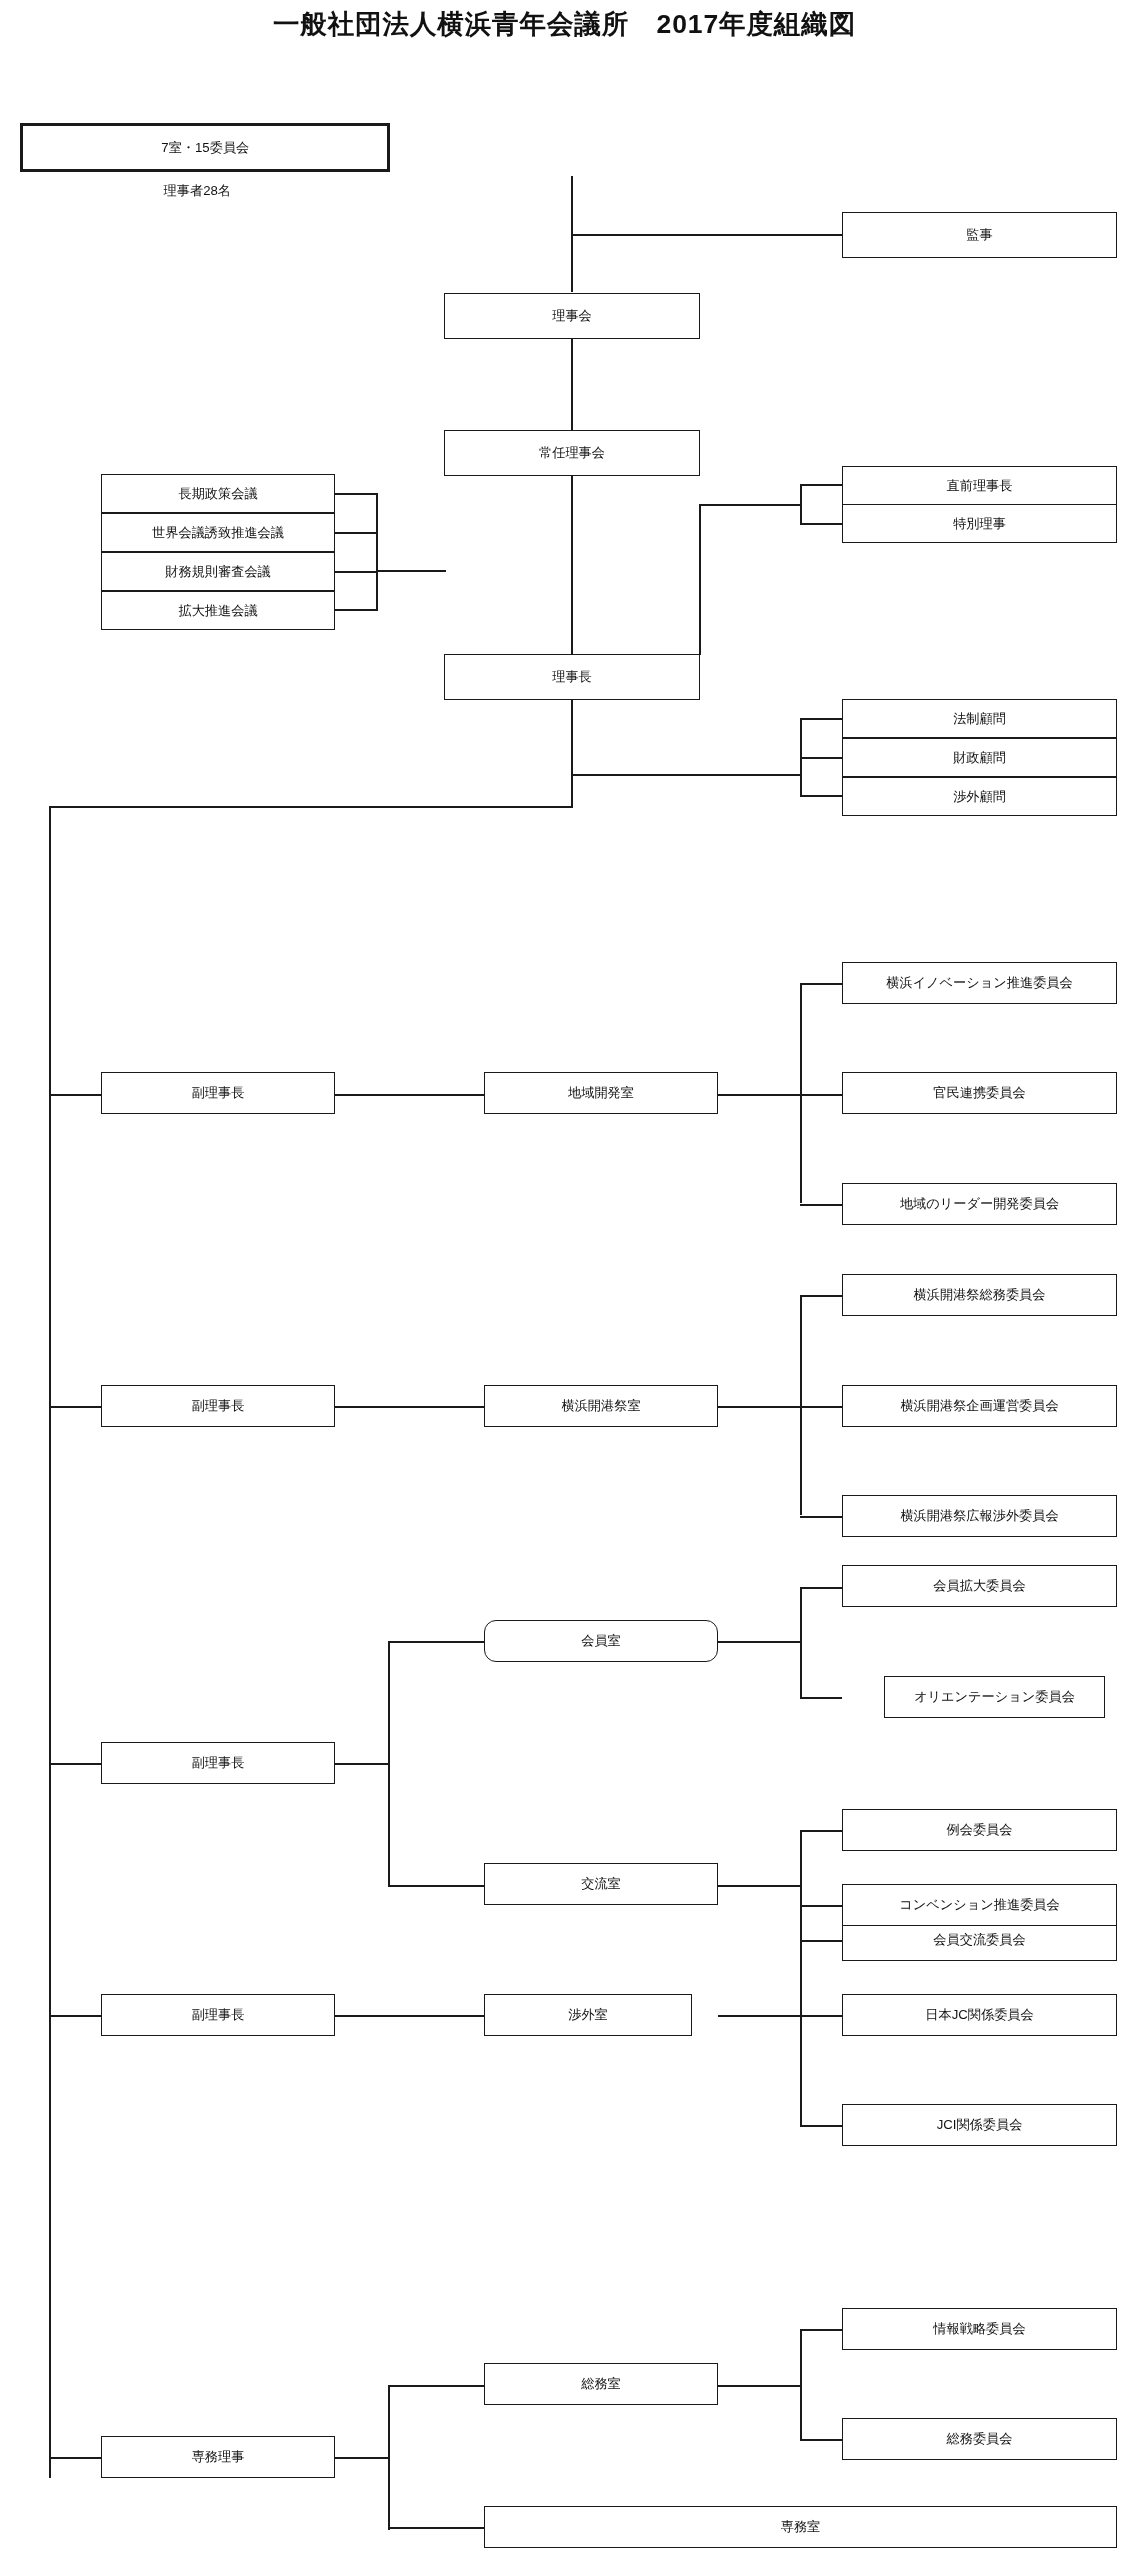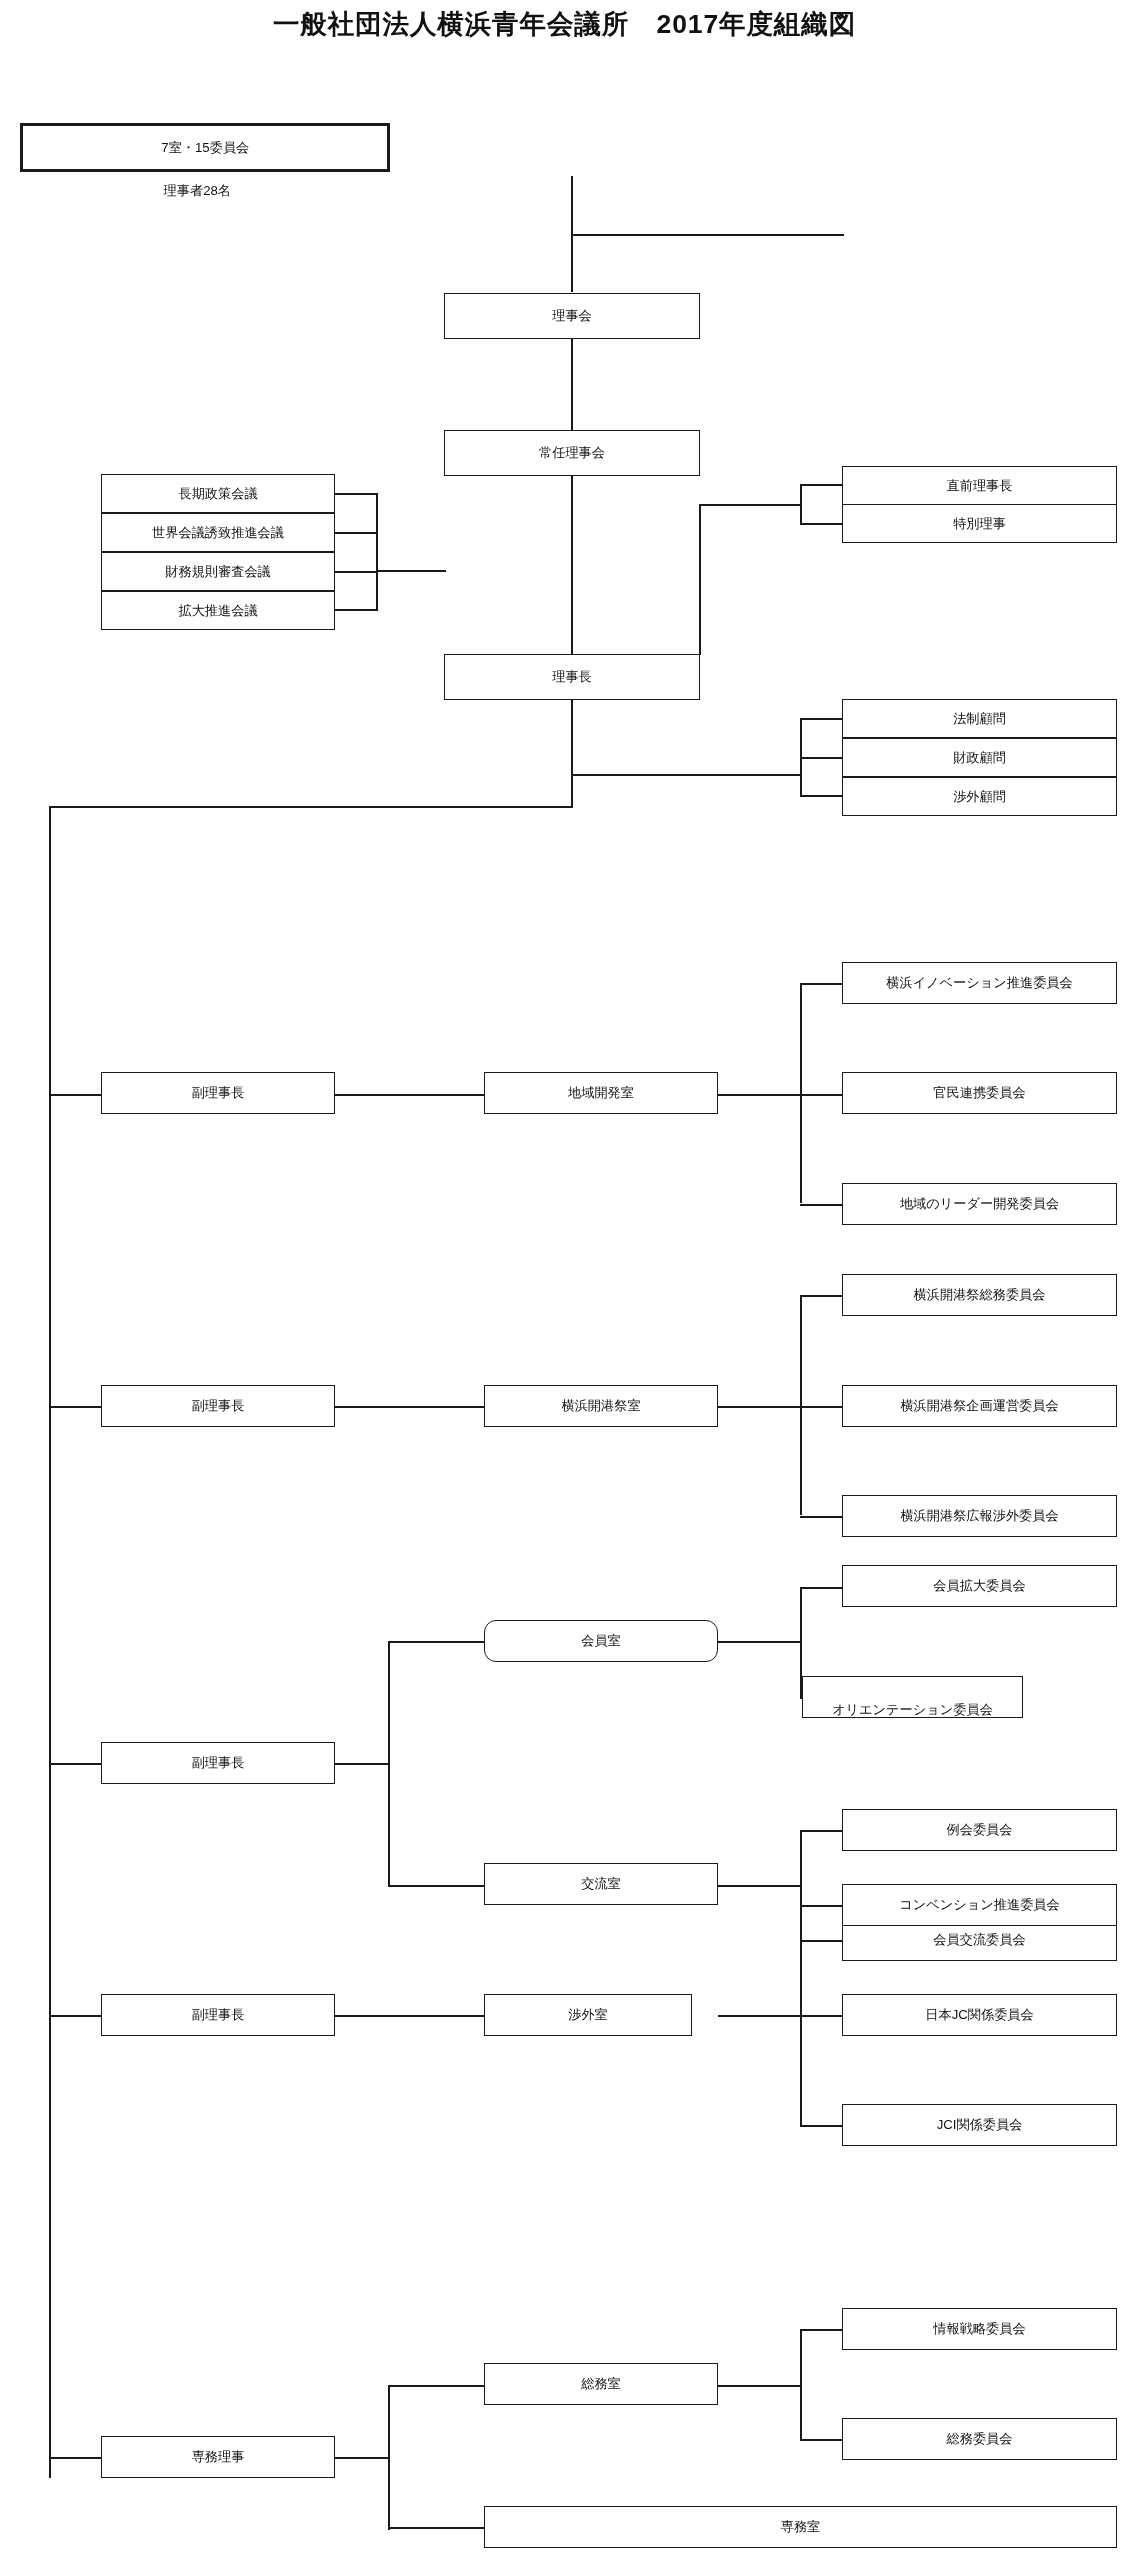--- a/index.html
+++ b/index.html
@@ -69,20 +69,23 @@
 <div id="canvas">
 
   <div class="chart-title">一般社団法人横浜青年会議所　2017年度組織図</div>
 
   <div class="box thick" style="left:12.3px; top:123px; width:370px; height:49px;">
     <span>7室・15委員会</span>
   </div>
   <div class="plain" style="left:12.3px; top:182px; width:370px;">理事者28名</div>
 
 
+  <div class="box thin" style="left:842px; top:212px; width:275px; height:46px;">
+    <span>監事</span>
+  </div>
 
   <div class="box thin" style="left:444px; top:293px; width:256px; height:46px;">
     <span>理事会</span>
   </div>
 
   <div class="box thin" style="left:444px; top:430px; width:256px; height:46px;">
     <span>常任理事会</span>
   </div>
 
   <div class="box thin" style="left:444px; top:654px; width:256px; height:46px;">
@@ -204,21 +207,21 @@
   <div class="ln v" style="left:388px; top:1641px; height:245px;"></div>
   <div class="ln h" style="left:388px; top:1641px; width:96px;"></div>
   <div class="ln h" style="left:388px; top:1885px; width:96px;"></div>
 
   <div class="box thin" style="left:484px; top:1620px; width:234px; height:42px;border-radius:12px;">
     <span>会員室</span>
   </div>
   <div class="box thin" style="left:842px; top:1565px; width:275px; height:42px;">
     <span>会員拡大委員会</span>
   </div>
-  <div class="box thin" style="left:802px; top:1676px; width:221px; height:42px;align-items:flex-end;">
+  <div class="box thin" style="left:884px; top:1676px; width:221px; height:42px;">
     <span>オリエンテーション委員会</span>
   </div>
   <div class="ln v" style="left:800px; top:1587px; height:110px;"></div>
   <div class="ln h" style="left:800px; top:1587px; width:42px;"></div>
   <div class="ln h" style="left:800px; top:1697px; width:42px;"></div>
   <div class="ln h" style="left:718px; top:1641px; width:82px;"></div>
 
   <div class="box thin" style="left:484px; top:1863px; width:234px; height:42px;">
     <span>交流室</span>
   </div>

